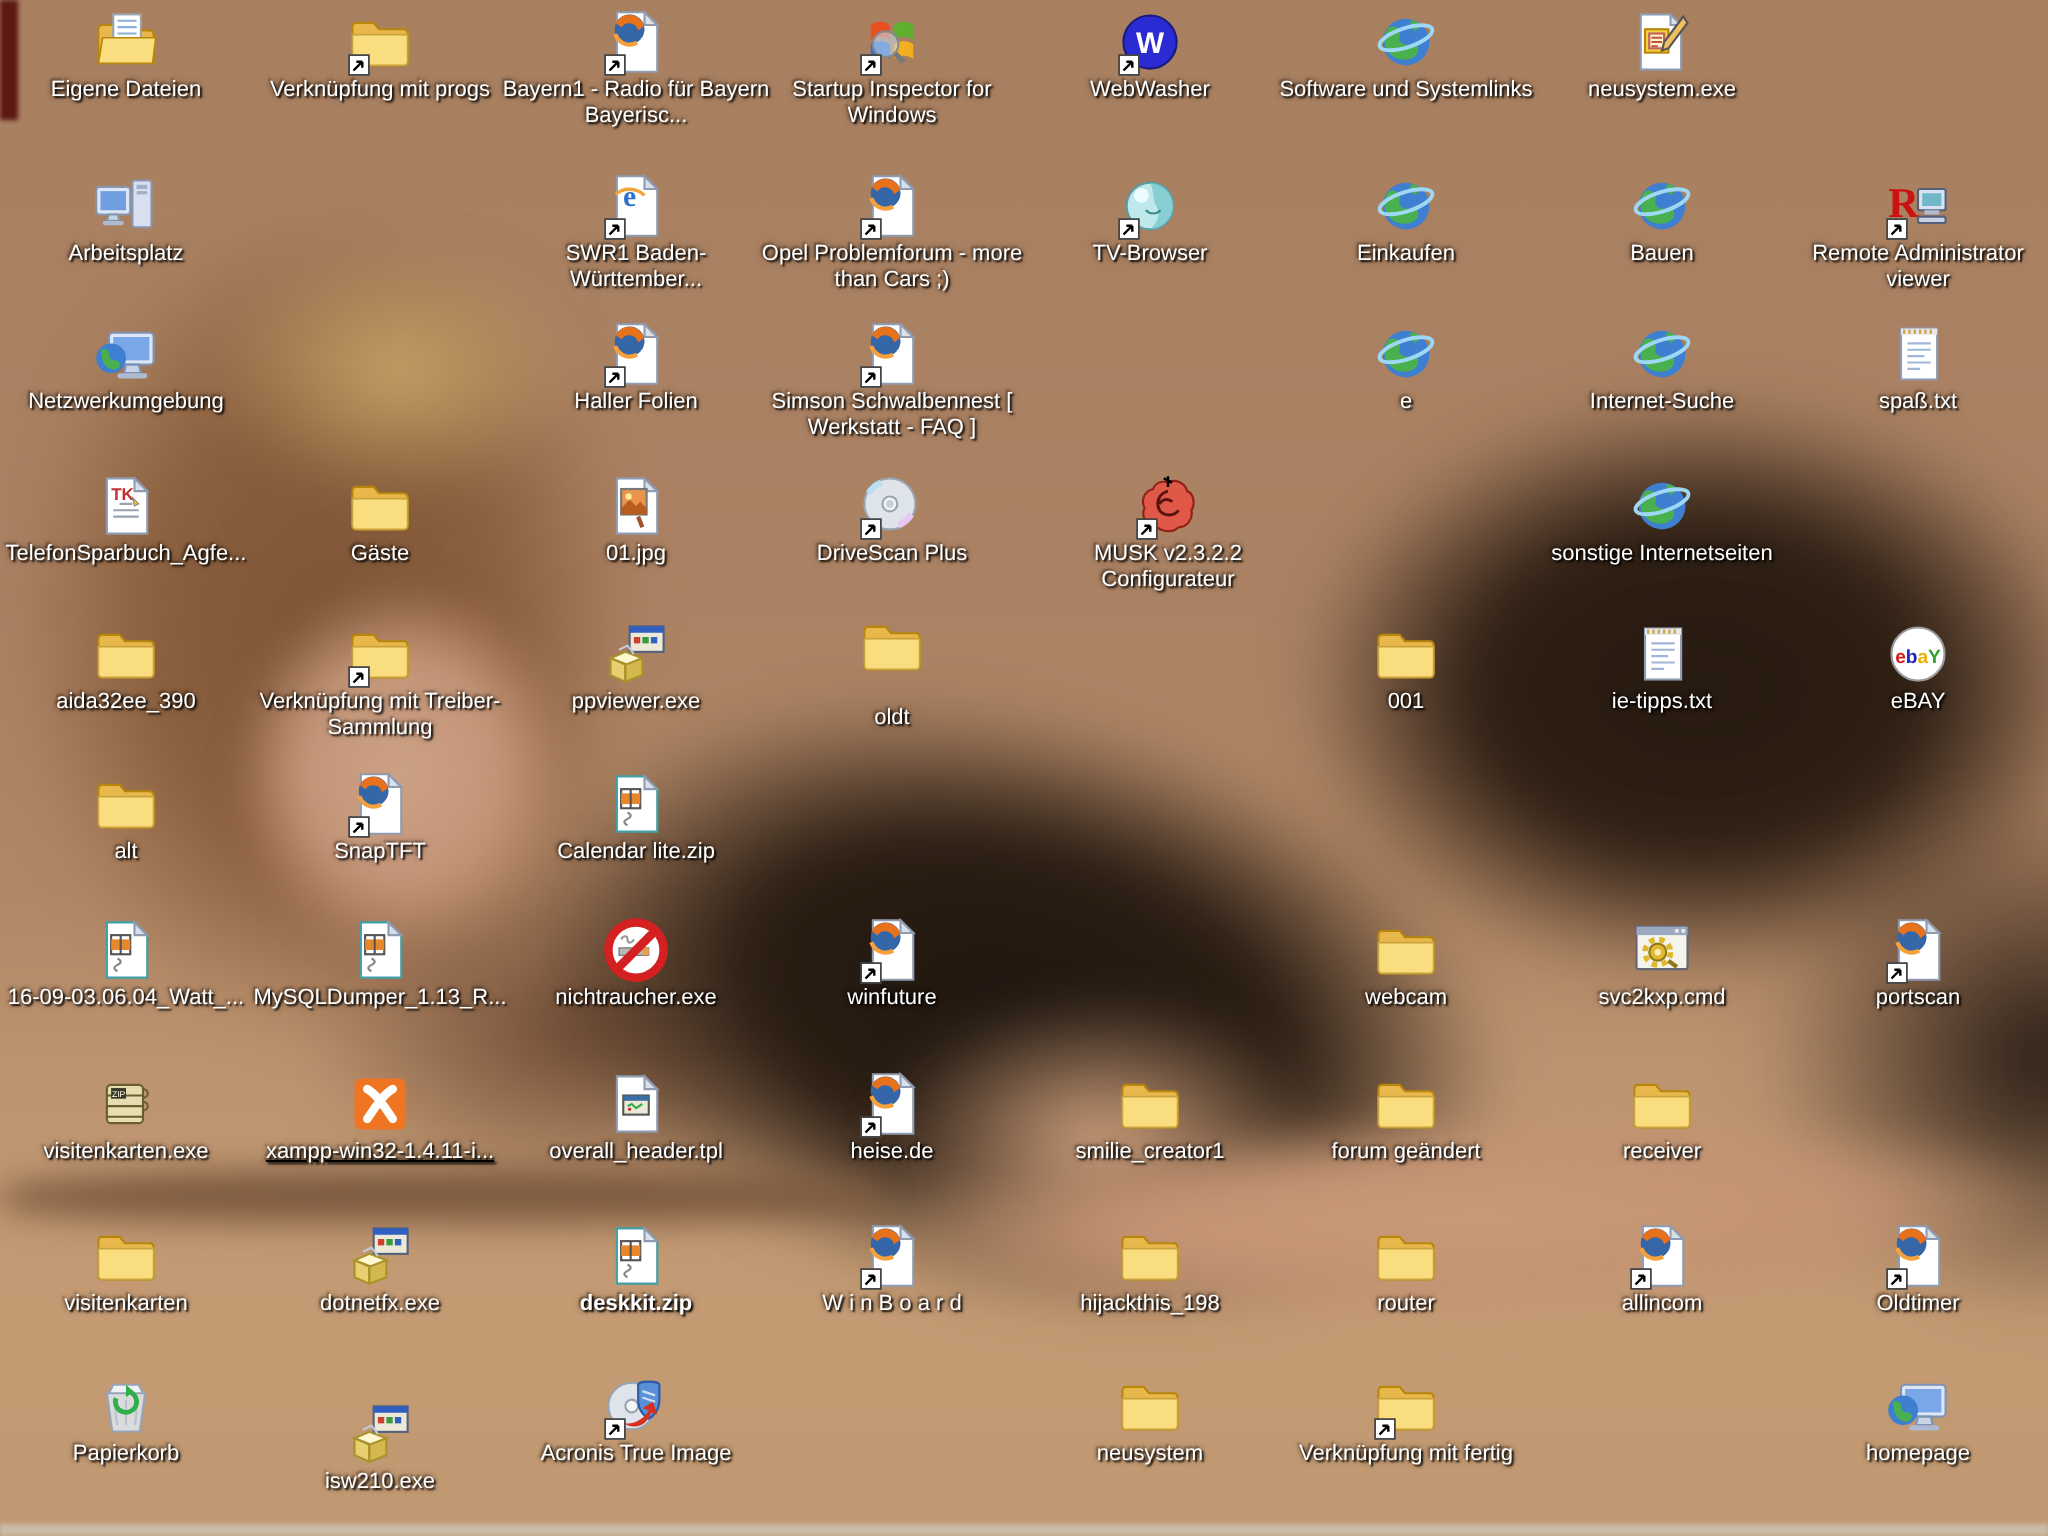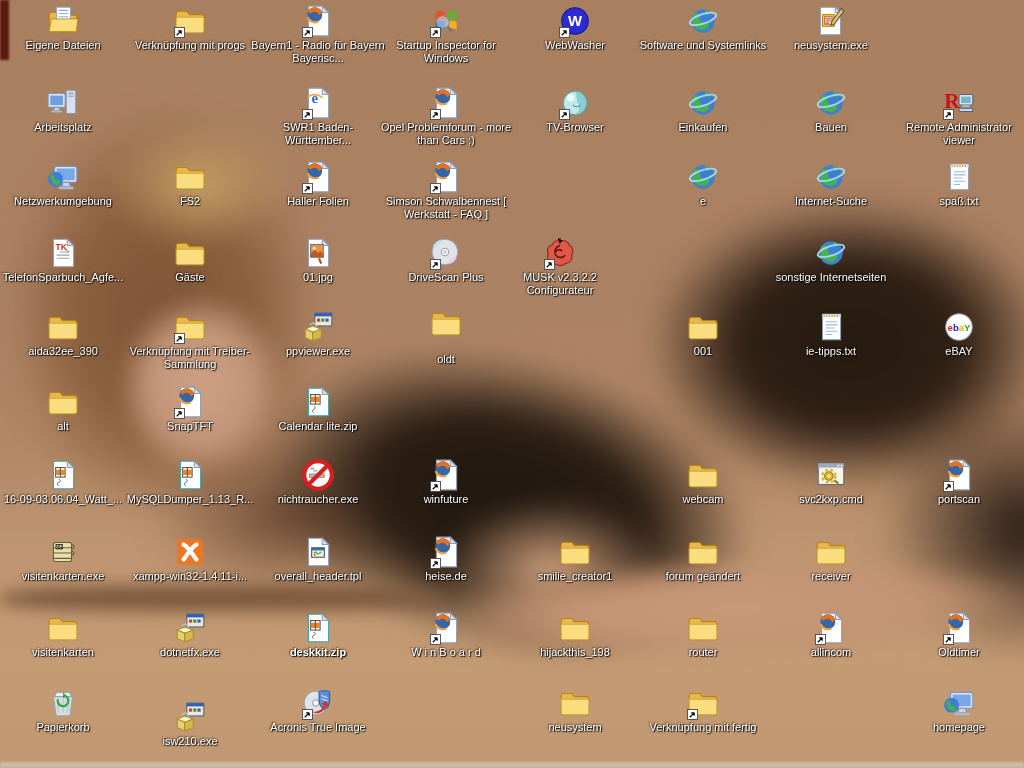--- a/index.html
+++ b/index.html
@@ -259,29 +259,20 @@
             <rect x="8" y="6" width="21" height="15" rx="2" fill="#dce6f5" stroke="#7e93b4"></rect>
             <rect x="10" y="8" width="17" height="11" fill="#79a7e8"></rect>
             <path d="M16 21h6l1 4h-8z" fill="#c9d4e6" stroke="#7e93b4"></path>
             <rect x="12" y="25" width="14" height="2.5" rx="1" fill="#aebad0"></rect>
             <circle cx="9" cy="18" r="7" fill="#3f7fd2"></circle>
             <path d="M4 14c2-1 4 0 4 2s1 3 3 3 3 2 1 4c-3 1-6-1-7-4-.5-2-.5-3-1-5z" fill="#49b04f"></path>
           </svg>
         </span>
         <span class="lbl">Netzwerkumgebung</span>
       </div>
-      <div class="icon" style="left: 120px; top: 160px;">
-        <span class="ico">
-          <svg viewBox="0 0 32 32">
-            <path d="M3 9c0-1.2.8-2 2-2h8l2.5 3H27c1.2 0 2 .8 2 2v13c0 1.2-.8 2-2 2H5c-1.2 0-2-.8-2-2z" fill="#e9b84d" stroke="#b8860b"></path>
-            <path d="M3 12.5h26V25c0 1.2-.8 2-2 2H5c-1.2 0-2-.8-2-2z" fill="#fadd7e" stroke="#caa23c" stroke-width=".8"></path>
-          </svg>
-        </span>
-        <span class="lbl">FS2</span>
-      </div>
       <div class="icon" style="left: 248px; top: 160px;">
         <span class="ico">
           <svg viewBox="0 0 32 32">
             <path d="M7 2h13l6 6v22H7z" fill="#fff" stroke="#8f9bb0"></path>
             <path d="M20 2l6 6h-6z" fill="#d8e0ea" stroke="#8f9bb0"></path>
             <circle cx="13" cy="10" r="7" fill="#3566a8"></circle>
             <path d="M13 3.2a7 7 0 0 1 6.8 5.3l-2.8 2A4.4 4.4 0 0 0 9.2 9L6.5 7.2A7 7 0 0 1 13 3.2z" fill="#e8711c"></path>
             <path d="M6.3 12.3a7 7 0 0 0 10.2 4" fill="none" stroke="#f6a13b" stroke-width="2"></path>
           </svg>
           <svg class="sc" viewBox="0 0 10 10">
@@ -383,21 +374,21 @@
             <circle cx="15" cy="15" r="3.5" fill="#f4f6f8" stroke="#9aa4b0"></circle>
             <circle cx="15" cy="15" r="1.8" fill="#c8cfd8"></circle>
           </svg>
           <svg class="sc" viewBox="0 0 10 10">
             <rect x="0.5" y="0.5" width="9" height="9" fill="#fff" stroke="#444" stroke-width="0.8"></rect>
             <path d="M2.5 7.5L6.5 3.5M6.5 3.5H3.8M6.5 3.5v2.7" stroke="#000" stroke-width="1.1" fill="none"></path>
           </svg>
         </span>
         <span class="lbl">DriveScan Plus</span>
       </div>
-      <div class="icon" style="left: 490px; top: 236px; justify-content: flex-end;">
+      <div class="icon" style="left: 514px; top: 236px; justify-content: flex-end;">
         <span class="ico">
           <svg viewBox="0 0 32 32">
             <path d="M16 5c3-2 8 0 9 4 3 1 4 6 2 9 1 4-2 8-6 8-3 3-9 2-11-1-4 0-7-4-5-8-2-4 0-8 4-9 1-3 4-4 7-3z" fill="#e05848" stroke="#902018"></path>
             <path d="M16 9c-4 1-6 5-4 9 2 3 7 3 9 0M12 15c1-2 4-3 6-1" stroke="#5a1410" stroke-width="1.4" fill="none"></path>
             <path d="M16 2v5M14 3l4 2" stroke="#000" stroke-width="1.2"></path>
           </svg>
           <svg class="sc" viewBox="0 0 10 10">
             <rect x="0.5" y="0.5" width="9" height="9" fill="#fff" stroke="#444" stroke-width="0.8"></rect>
             <path d="M2.5 7.5L6.5 3.5M6.5 3.5H3.8M6.5 3.5v2.7" stroke="#000" stroke-width="1.1" fill="none"></path>
           </svg>
@@ -629,21 +620,21 @@
           <svg viewBox="0 0 32 32">
             <rect x="7" y="7" width="17" height="18" rx="2" fill="#e6ddb0" stroke="#6b5e2e"></rect>
             <path d="M7 12h17M7 17h17M7 22h17" stroke="#6b5e2e"></path>
             <rect x="9" y="8.5" width="7" height="5" fill="#3a3a2a"></rect>
             <text x="12.5" y="12.6" font-size="4" fill="#ffffee" text-anchor="middle" font-family="sans-serif">ZIP</text>
             <path d="M24 9c3 0 3 4 0 4M24 15c3 0 3 4 0 4" stroke="#6b5e2e" fill="none"></path>
           </svg>
         </span>
         <span class="lbl">visitenkarten.exe</span>
       </div>
-      <div class="icon" style="left: 120px; top: 535px;">
+      <div class="icon" style="left: 120px; top: 535px; text-decoration: underline;">
         <span class="ico">
           <svg viewBox="0 0 32 32">
             <rect x="4" y="4" width="24" height="24" rx="3" fill="#f07522"></rect>
             <path d="M10 9c4 2 8 8 12 14M22 9c-4 2-8 8-12 14" stroke="#fff" stroke-width="4" fill="none" stroke-linecap="round"></path>
           </svg>
         </span>
         <span class="lbl">xampp-win32-1.4.11-i...</span>
       </div>
       <div class="icon" style="left: 248px; top: 535px;">
         <span class="ico">

